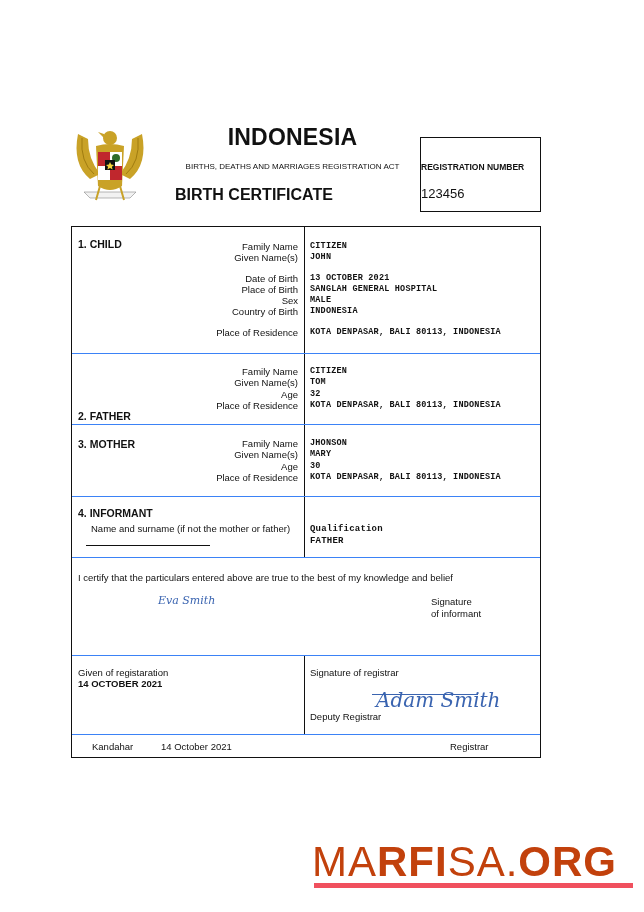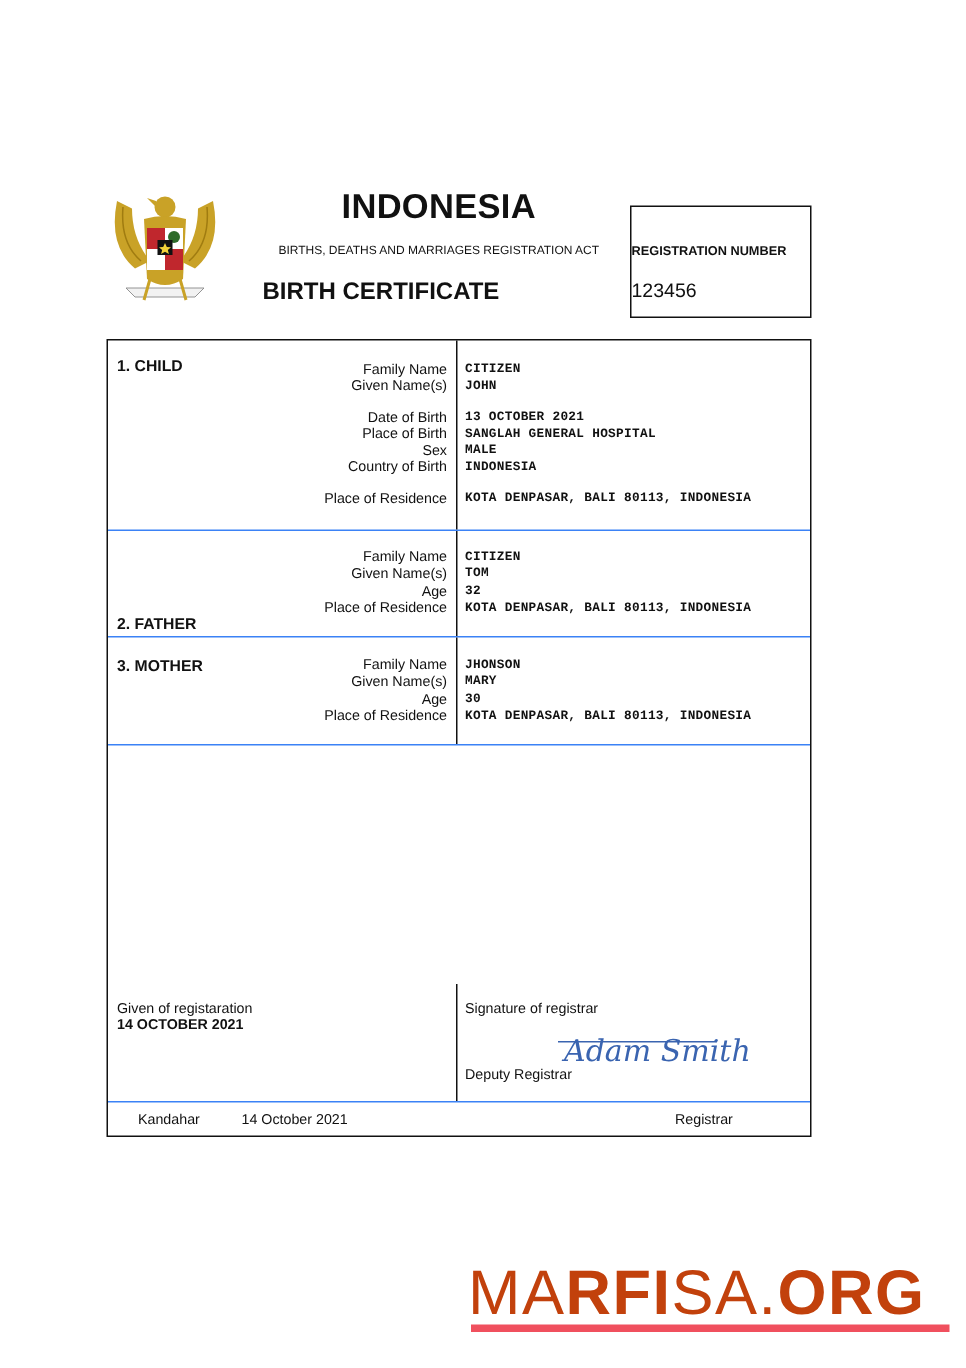--- a/index.html
+++ b/index.html
@@ -116,21 +116,39 @@
       <div>Place of Residence</div>
     </div>
     <div class="vals" style="top:13px;">
       <div>JHONSON</div>
       <div>MARY</div>
       <div>30</div>
       <div>KOTA DENPASAR, BALI 80113, INDONESIA</div>
     </div>
   </div>
 
+  <div class="row" style="top:270px;height:61px;">
+    <div class="vdiv"></div>
+    <div class="sec" style="top:10px;">4. INFORMANT</div>
+    <div class="txt" style="left:19px;top:26px;">Name and surname (if not the mother or father)</div>
+    <div class="abs" style="left:14px;top:48px;width:124px;border-top:1px solid #111;"></div>
+    <div class="vals" style="top:26px;font-size:9px;line-height:12px;">
+      <div>Qualification</div>
+      <div>FATHER</div>
+    </div>
+  </div>
 
+  <div class="row" style="top:331px;height:98px;">
+    <div class="txt" style="left:6px;top:14px;">I certify that the particulars entered above are true to the best of my knowledge and belief</div>
+    <div class="sig" style="left:86px;top:36px;font-size:11px;">Eva Smith</div>
+    <div class="txt" style="left:359px;top:38px;">
+      <div>Signature</div>
+      <div>of informant</div>
+    </div>
+  </div>
 
   <div class="row" style="top:429px;height:79px;">
     <div class="vdiv"></div>
     <div class="txt" style="left:6px;top:11px;">Given of registaration</div>
     <div class="txt" style="left:6px;top:22px;font-weight:bold;">14 OCTOBER 2021</div>
     <div class="txt" style="left:238px;top:11px;">Signature of registrar</div>
     <div class="sig" style="left:304px;top:32px;font-size:20px;font-weight:normal;">Adam Smith</div>
     <div class="abs" style="left:300px;top:38px;width:106px;border-top:1px solid #3a64b0;"></div>
     <div class="txt" style="left:238px;top:55px;">Deputy Registrar</div>
   </div>

